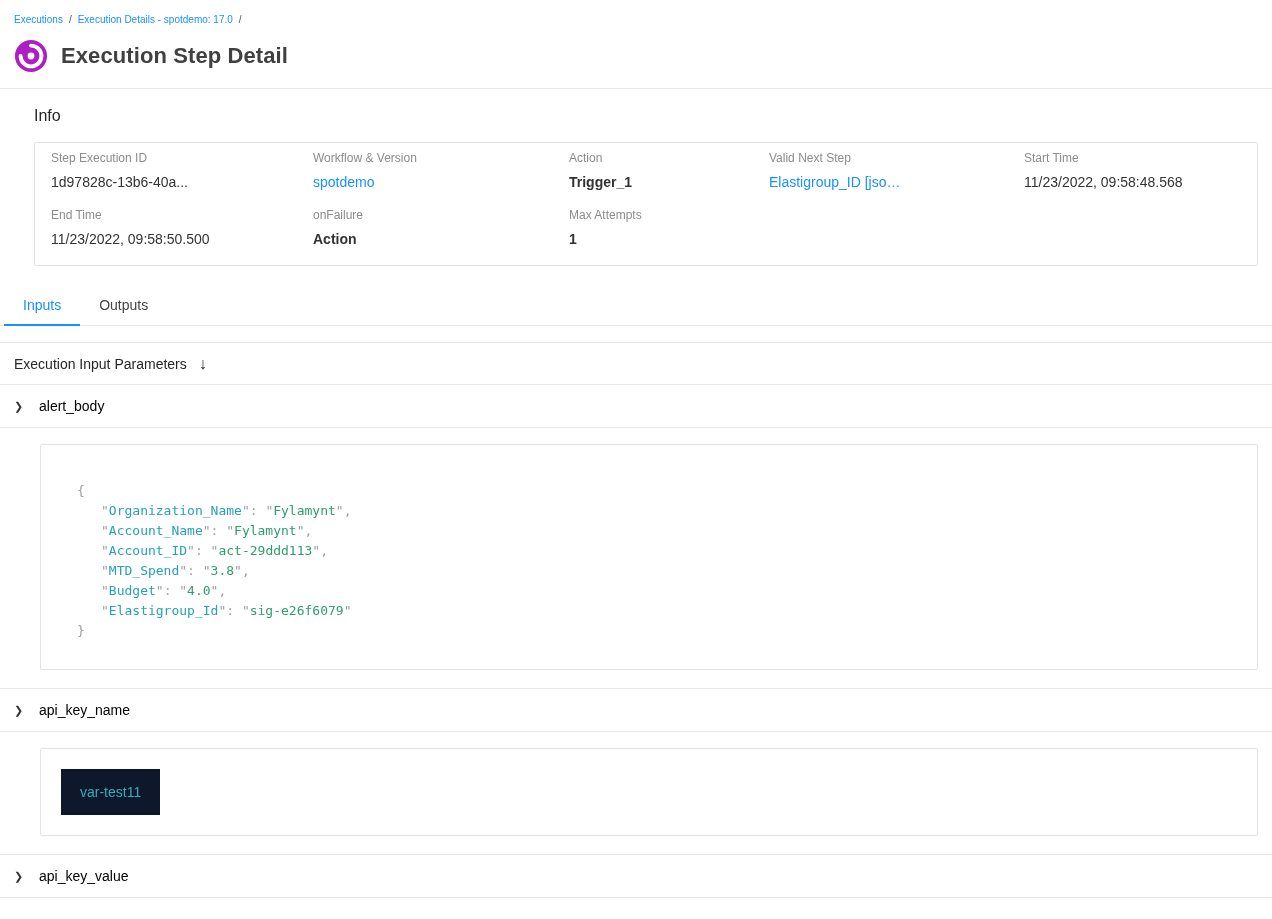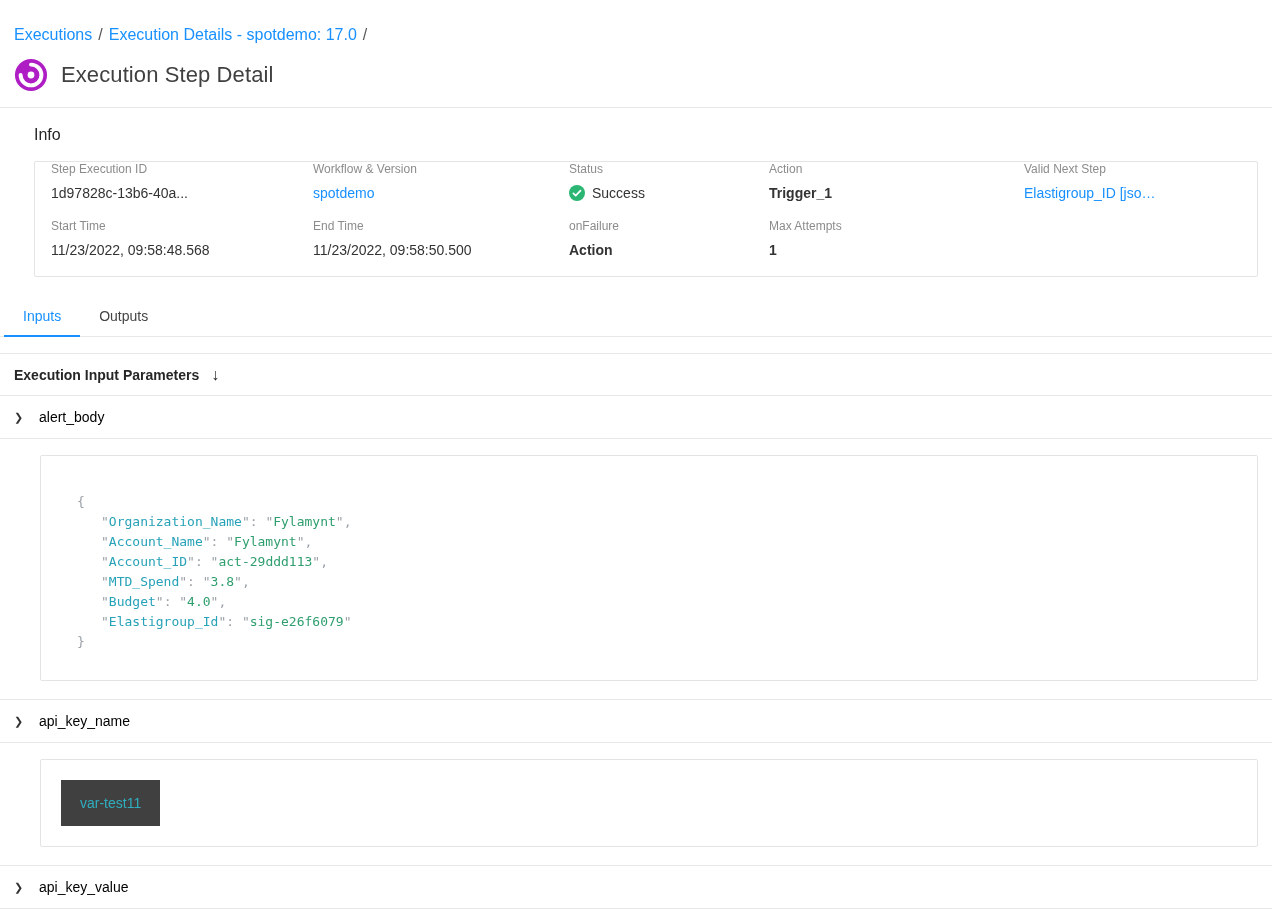--- a/index.html
+++ b/index.html
@@ -7,73 +7,73 @@
   body {
     width:1272px; height:919px; overflow:hidden;
     font-family:"Liberation Sans", sans-serif;
     color:#333;
     --link:#1890ff; --success:#2bb673; --json-key:#27a2b8; --json-value:#2f9e6e;
     --brand:#ae1ec4; --border:#e8e8e8;
   }
   a { cursor:pointer; }
 
   
-  .breadcrumb { padding:14px 14px 6px; font-size:16px;margin-top:12px; }
+  .breadcrumb { padding:14px 14px 6px; font-size:10px; }
   .breadcrumb a { color:var(--link); text-decoration:none; }
   .breadcrumb .sep { color:#595959; margin:0 6px; }
 
   
   .page-header { display:flex; align-items:center; gap:13px; padding:8px 14px 15px; border-bottom:1px solid var(--border); }
   .logo { width:34px; height:34px; flex:0 0 auto; display:block; }
-  .page-title { font-size:22px; font-weight:400; color:#404040; letter-spacing:.1px; }
+  .page-title { font-size:22px; font-weight:700; color:#404040; letter-spacing:.1px; }
   .page-subtitle { font-size:21px; font-weight:400; color:#555; margin-left:2px; }
 
   
   .info-section { padding:18px 14px 0;margin-left:20px; }
   .info-heading { font-size:16px; color:#262626; font-weight:400; }
-  .info-card { margin-top:17px; border:1px solid #e4e4e4; border-radius:2px; padding:0 16px 18px; }
+  .info-card { margin-top:17px; border:1px solid #e4e4e4; border-radius:2px; padding:8px 16px 18px; }
   .info-grid { display:grid; grid-template-columns:262px 256px 200px 255px 1fr; row-gap:18px; }
   .info-field .lbl { font-size:12px; color:#8c8c8c; margin-bottom:9px; }
   .info-field .val { font-size:14px; color:#333; white-space:nowrap; overflow:hidden; text-overflow:ellipsis; }
   .info-field .val.bold { font-weight:700; }
   .info-field .val a { color:var(--link); text-decoration:none; }
   .status-val { display:flex; align-items:center; gap:7px; }
   .check-icon { width:16px; height:16px; display:block; }
 
   
   .tabbar { margin-top:20px; padding:0 4px; border-bottom:1px solid var(--border); display:flex; }
   .tab { font-size:14px; color:#444; padding:11px 19px 12px; cursor:pointer; position:relative; }
   .tab.active { color:var(--link); }
   .tab.active::after { content:""; position:absolute; left:0; right:0; bottom:-1px; height:2px; background:var(--link); }
 
   .spacer { height:16px; }
 
   
   .params-table { border-top:1px solid var(--border); }
   .params-header { display:flex; align-items:center; gap:12px; padding:0 14px; height:42px; border-bottom:1px solid var(--border); }
-  .params-title { font-size:14px; font-weight:700; color:#262626; }
+  .params-title { font-size:14px; font-weight:400; color:#262626; }
   .arrow-icon { font-size:16px; color:#262626; cursor:pointer; line-height:1; }
   .param-row { display:flex; align-items:center; gap:15px; padding:0 14px; height:43px; border-bottom:1px solid var(--border); cursor:pointer; }
   .chevron { font-size:11px; color:#333; width:10px; line-height:1; }
   .param-name { font-size:14px; color:#000000; }
 
   .param-content { padding:16px 14px 18px 40px; border-bottom:1px solid var(--border); }
   .content-box { border:1px solid #e4e4e4; border-radius:2px; background:#fff; }
 
   
   .code-box { padding:36px 36px 28px; font-family:"DejaVu Sans Mono", monospace; font-size:13px; line-height:20px; }
   .cl { white-space:pre; }
   .cl.ind { padding-left:24px; }
   .pu { color:#9aa0a6; }
   .k  { color:var(--json-key); }
   .v  { color:var(--json-value); }
 
   
   .chip-box { padding:20px; }
-  .value-chip { display:inline-block; background:#404040; color:#2faebf; font-size:14px; padding:15px 19px; }
+  .value-chip { display:inline-block; background:#0f172a; color:#2faebf; font-size:14px; padding:15px 19px; }
 </style>
 </head>
 <body style="--link: #1890ff; --success: #2bb673; --json-key: #27a2b8; --json-value: #2f9e6e; --brand: #ae1ec4;">
 
 <div>
 
   <nav class="breadcrumb">
     <a>Executions</a><span class="sep">/</span><a>Execution Details - spotdemo: 17.0</a><span class="sep">/</span>
   </nav>
 
@@ -95,30 +95,20 @@
         <div class="info-field">
           <div class="lbl">Step Execution ID</div>
           <div class="val">1d97828c-13b6-40a...</div>
         </div>
 
         <div class="info-field">
           <div class="lbl">Workflow &amp; Version</div>
           <div class="val"><a>spotdemo</a></div>
         </div>
 
-        <div class="info-field">
-          <div class="lbl">Status</div>
-          <div class="val status-val">
-            <svg class="check-icon" viewBox="0 0 16 16" aria-hidden="true">
-              <circle cx="8" cy="8" r="8" fill="#2bb673"></circle>
-              <path d="M4.4 8.3l2.3 2.3 4.8-4.9" stroke="#fff" stroke-width="1.7" fill="none" stroke-linecap="round" stroke-linejoin="round"></path>
-            </svg>
-            <span>Success</span>
-          </div>
-        </div>
 
         <div class="info-field">
           <div class="lbl">Action</div>
           <div class="val bold">Trigger_1</div>
         </div>
 
         <div class="info-field">
           <div class="lbl">Valid Next Step</div>
           <div class="val"><a>Elastigroup_ID [jso…</a></div>
         </div>

